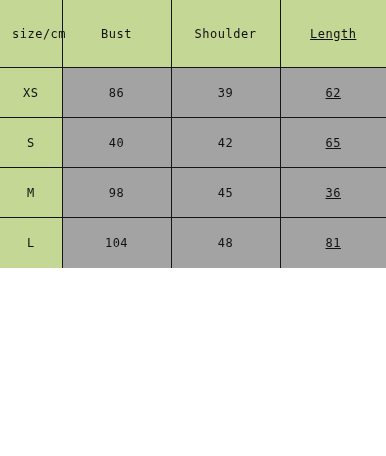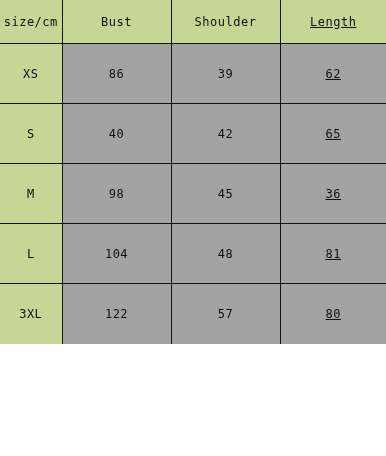--- a/index.html
+++ b/index.html
@@ -22,21 +22,21 @@
   }
 
   #size-chart col.c-size   { width: 62px;  }
   #size-chart col.c-bust   { width: 109px; }
   #size-chart col.c-should { width: 109px; }
   #size-chart col.c-length { width: 106px; }
 
   #size-chart th,
   #size-chart td {
     margin: 12px;
-    padding: 0;
+    padding: 12px;
     text-align: center;
     vertical-align: middle;
     font-weight: normal;
     font-size: 12px;
     line-height: 14px;
     color: #111111;
     letter-spacing: 0.5px;
     border-right: 1px solid #151515;
     border-bottom: 1px solid #151515;
   }
@@ -48,21 +48,21 @@
   }
 
   
   #size-chart thead th {
     height: 43px;
     background: #c4d795;
   }
 
   
   #size-chart tbody tr {
-    height: 60px;
+    height: 50px;
   }
 
   
   #size-chart tbody td.size-cell {
     background: #c4d795;
   }
 
   #size-chart tbody td.value-cell {
     background: #a3a3a3;
   }
@@ -108,20 +108,14 @@
         <td class="value-cell">98</td>
         <td class="value-cell">45</td>
         <td class="value-cell">36</td>
       </tr>
       <tr>
         <td class="size-cell">L</td>
         <td class="value-cell">104</td>
         <td class="value-cell">48</td>
         <td class="value-cell">81</td>
       </tr>
-      <tr>
-        <td class="size-cell">3XL</td>
-        <td class="value-cell">122</td>
-        <td class="value-cell">57</td>
-        <td class="value-cell">80</td>
-      </tr>
     </tbody>
 </table>
 
 </body></html>

